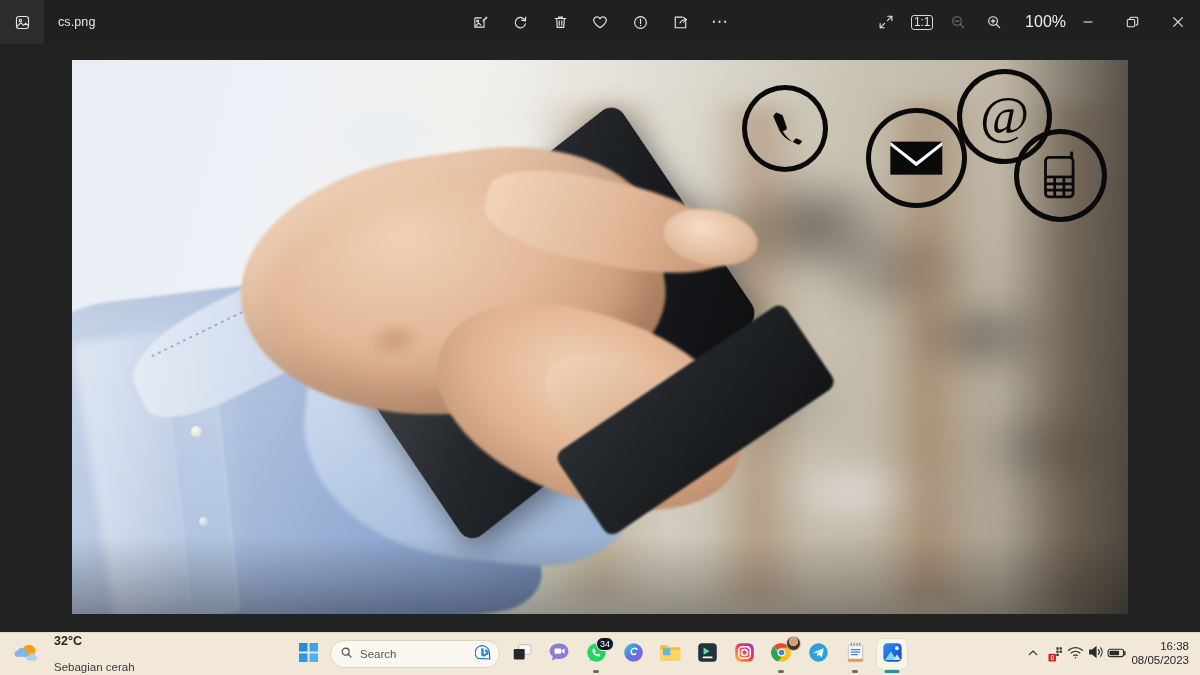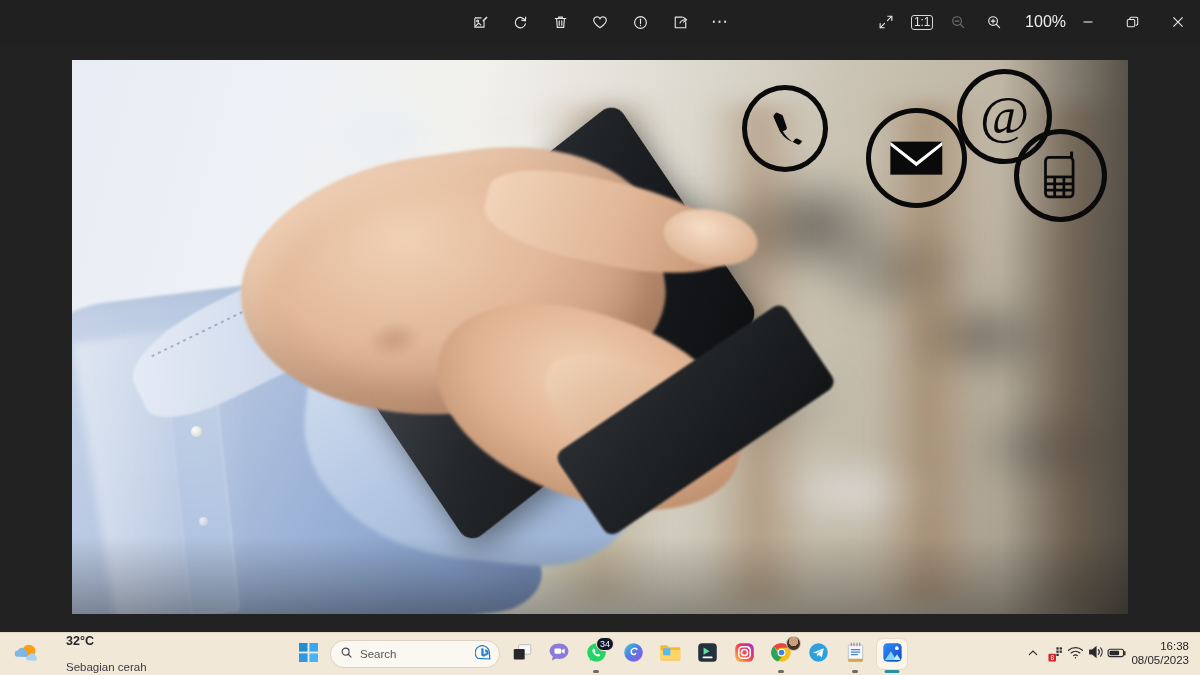--- a/index.html
+++ b/index.html
@@ -225,21 +225,21 @@
   .icon-circle svg{ display:block; }
 
   
   .taskbar{
     position:absolute; left:0; bottom:0; width:1200px; height:43px;
     background:#f2e8d8;
     display:flex; align-items:center;
     border-top:1px solid #e2d7c5;
   }
   .weather{
-    display:flex; align-items:center; gap:24px; padding-left:14px; width:240px;
+    display:flex; align-items:center; gap:12px; padding-left:14px; width:240px;
   }
   .weather-text{ line-height:1.15; }
   .wt-temp{ font-size:12.5px; color:#26262a; font-weight:600; }
   .wt-desc{ font-size:11.5px; color:#3a3a40;margin-top:12px; }
 
   .tb-center{
     position:absolute; left:0; right:0; display:flex; align-items:center;
     justify-content:center; gap:7px; height:43px;
   }
   .start-btn{ width:30px;height:30px;display:flex;align-items:center;justify-content:center;border-radius:5px;}
@@ -278,20 +278,32 @@
   .clk-t{ font-size:11.5px;color:#26262a; }
   .clk-d{ font-size:11.5px;color:#26262a; }
 </style>
 </head>
 <body>
 
 <div class="app-window">
 
   <div class="titlebar">
 
+    <div class="tab-strip">
+      <div class="tab">
+        <span>
+          <svg width="17" height="17" viewBox="0 0 24 24" fill="none" stroke="#e3e3e3" stroke-width="1.6">
+            <rect x="3.5" y="3.5" width="17" height="17" rx="3.5"></rect>
+            <circle cx="9" cy="9.3" r="1.7"></circle>
+            <path d="M4.2 17.5 L9.6 12.4 L13.5 16 L16.6 13.2 L20 16.4"></path>
+          </svg>
+        </span>
+      </div>
+      <div class="filename">cs.png</div>
+    </div>
 
     <div class="tool-center">
       <div class="tbtn">
         <span>
           <svg width="17" height="17" viewBox="0 0 24 24" fill="none" stroke="#e6e6e6" stroke-width="1.5">
             <path d="M4 5.5h9.5M4 5.5v13h13V10"></path>
             <circle cx="8" cy="10" r="1.4"></circle>
             <path d="M4.6 17.4 L9.4 12.8 L13 16"></path>
             <path d="M15.3 8.6 L20.6 3.4 L22 4.8 L16.8 10.1 L14.9 10.5 Z" fill="#e6e6e6" stroke="none"></path>
           </svg>

